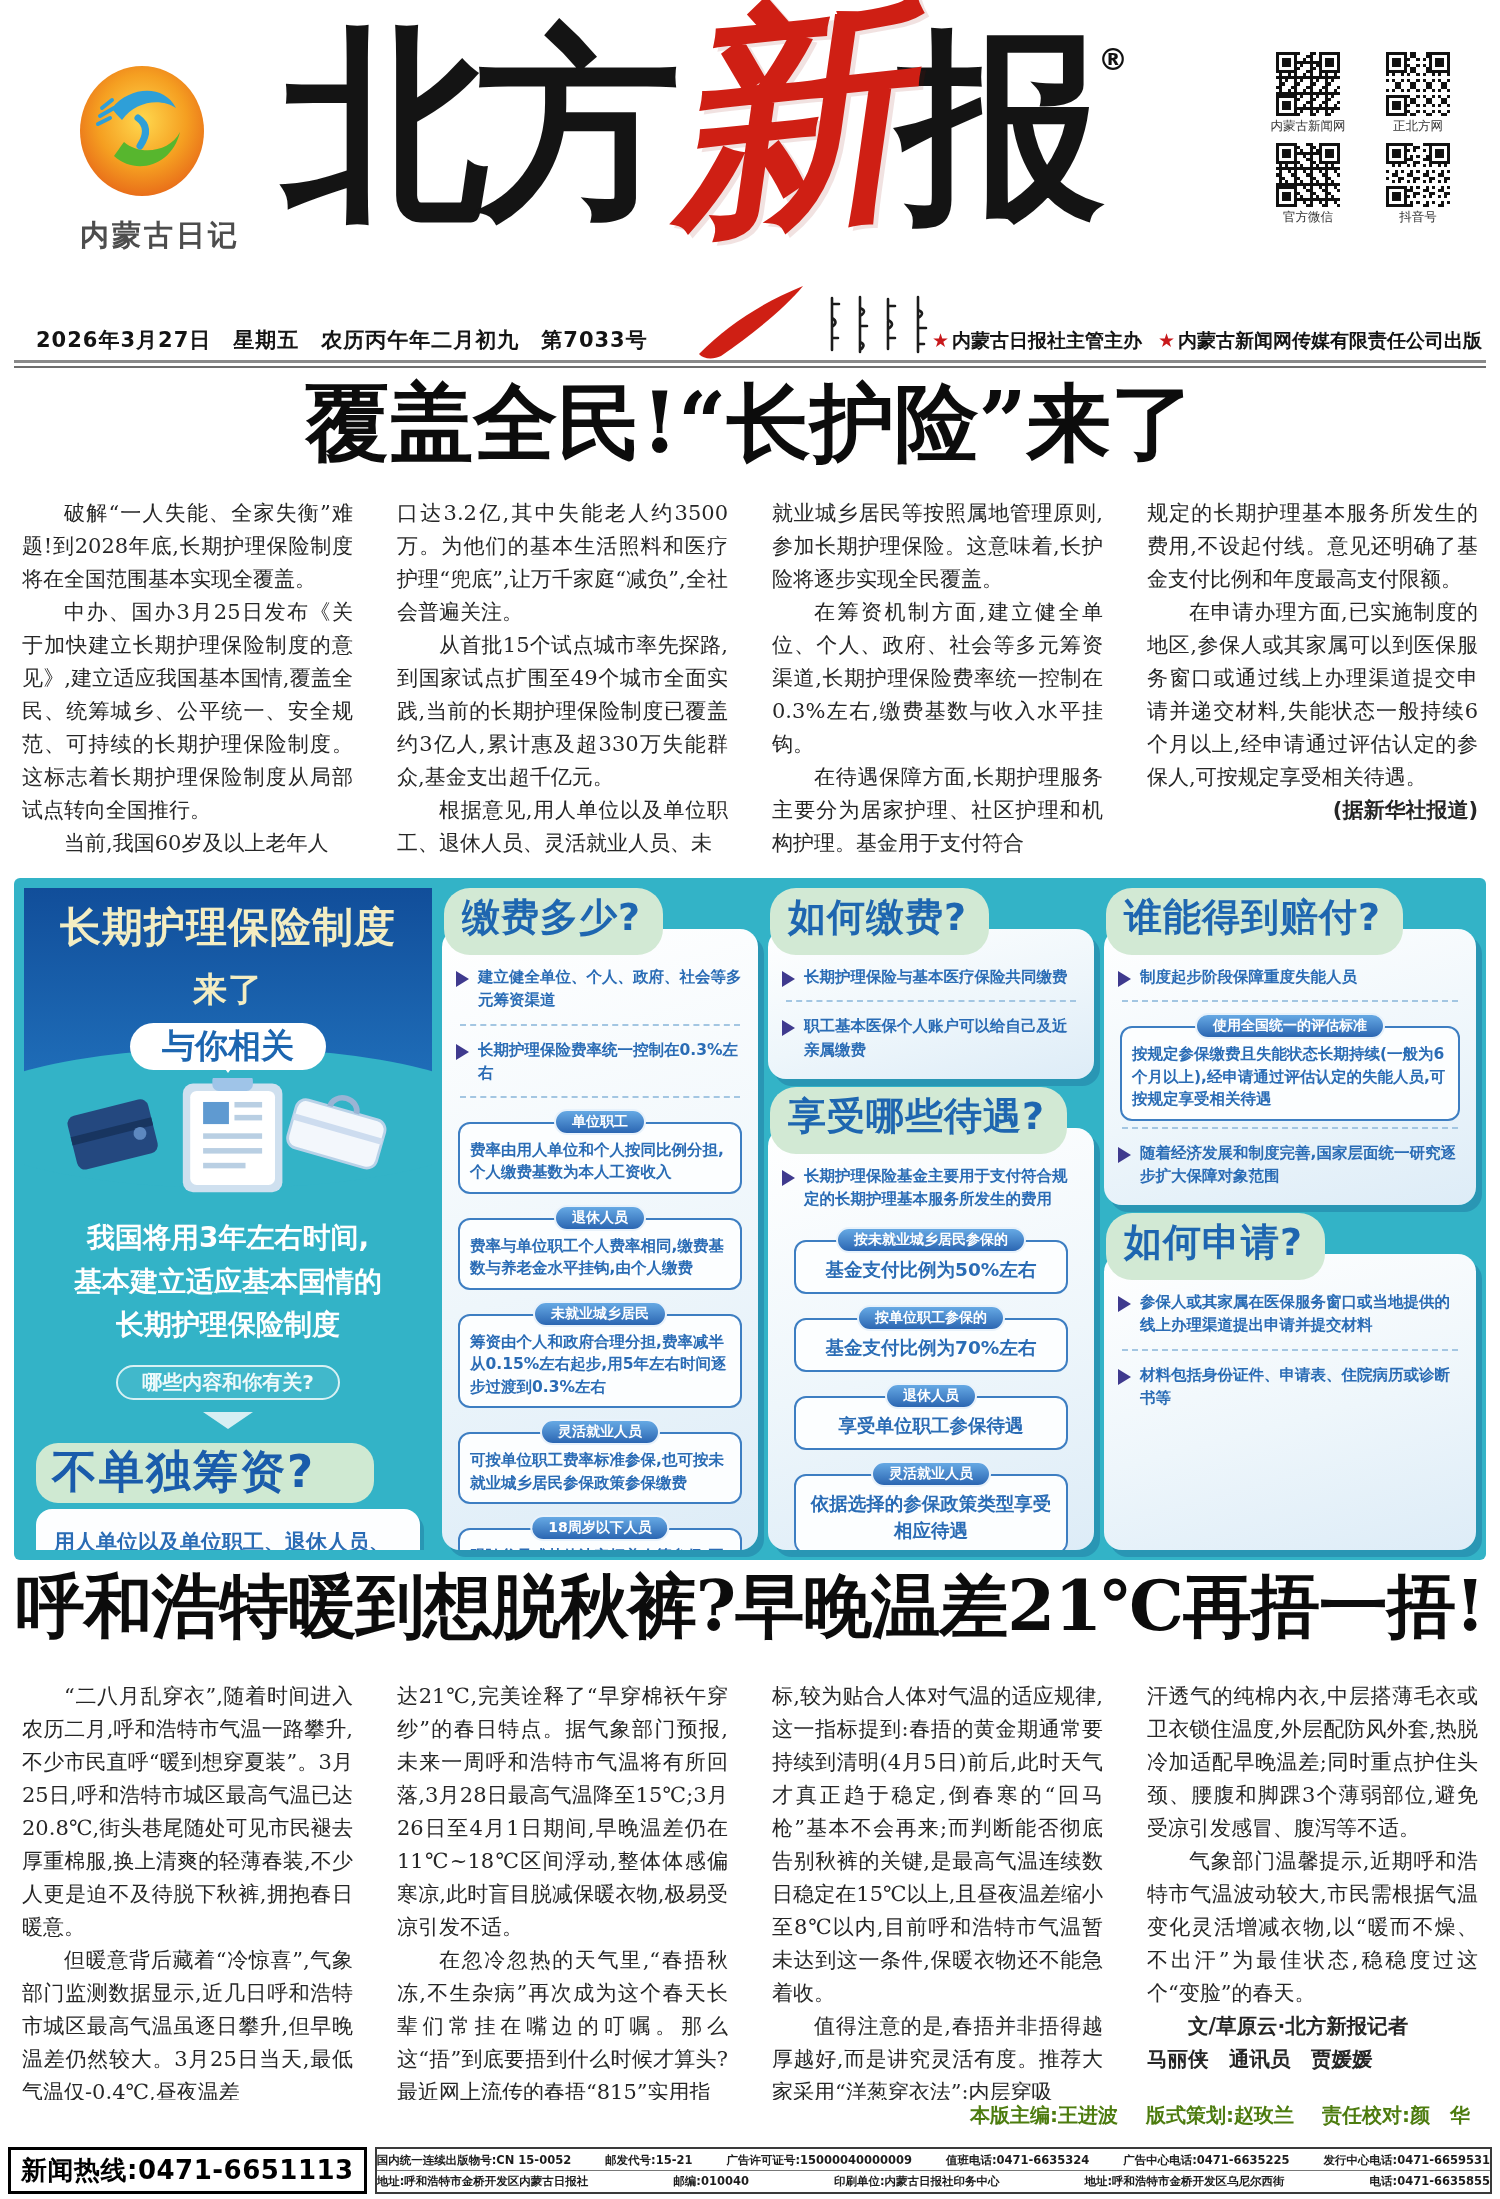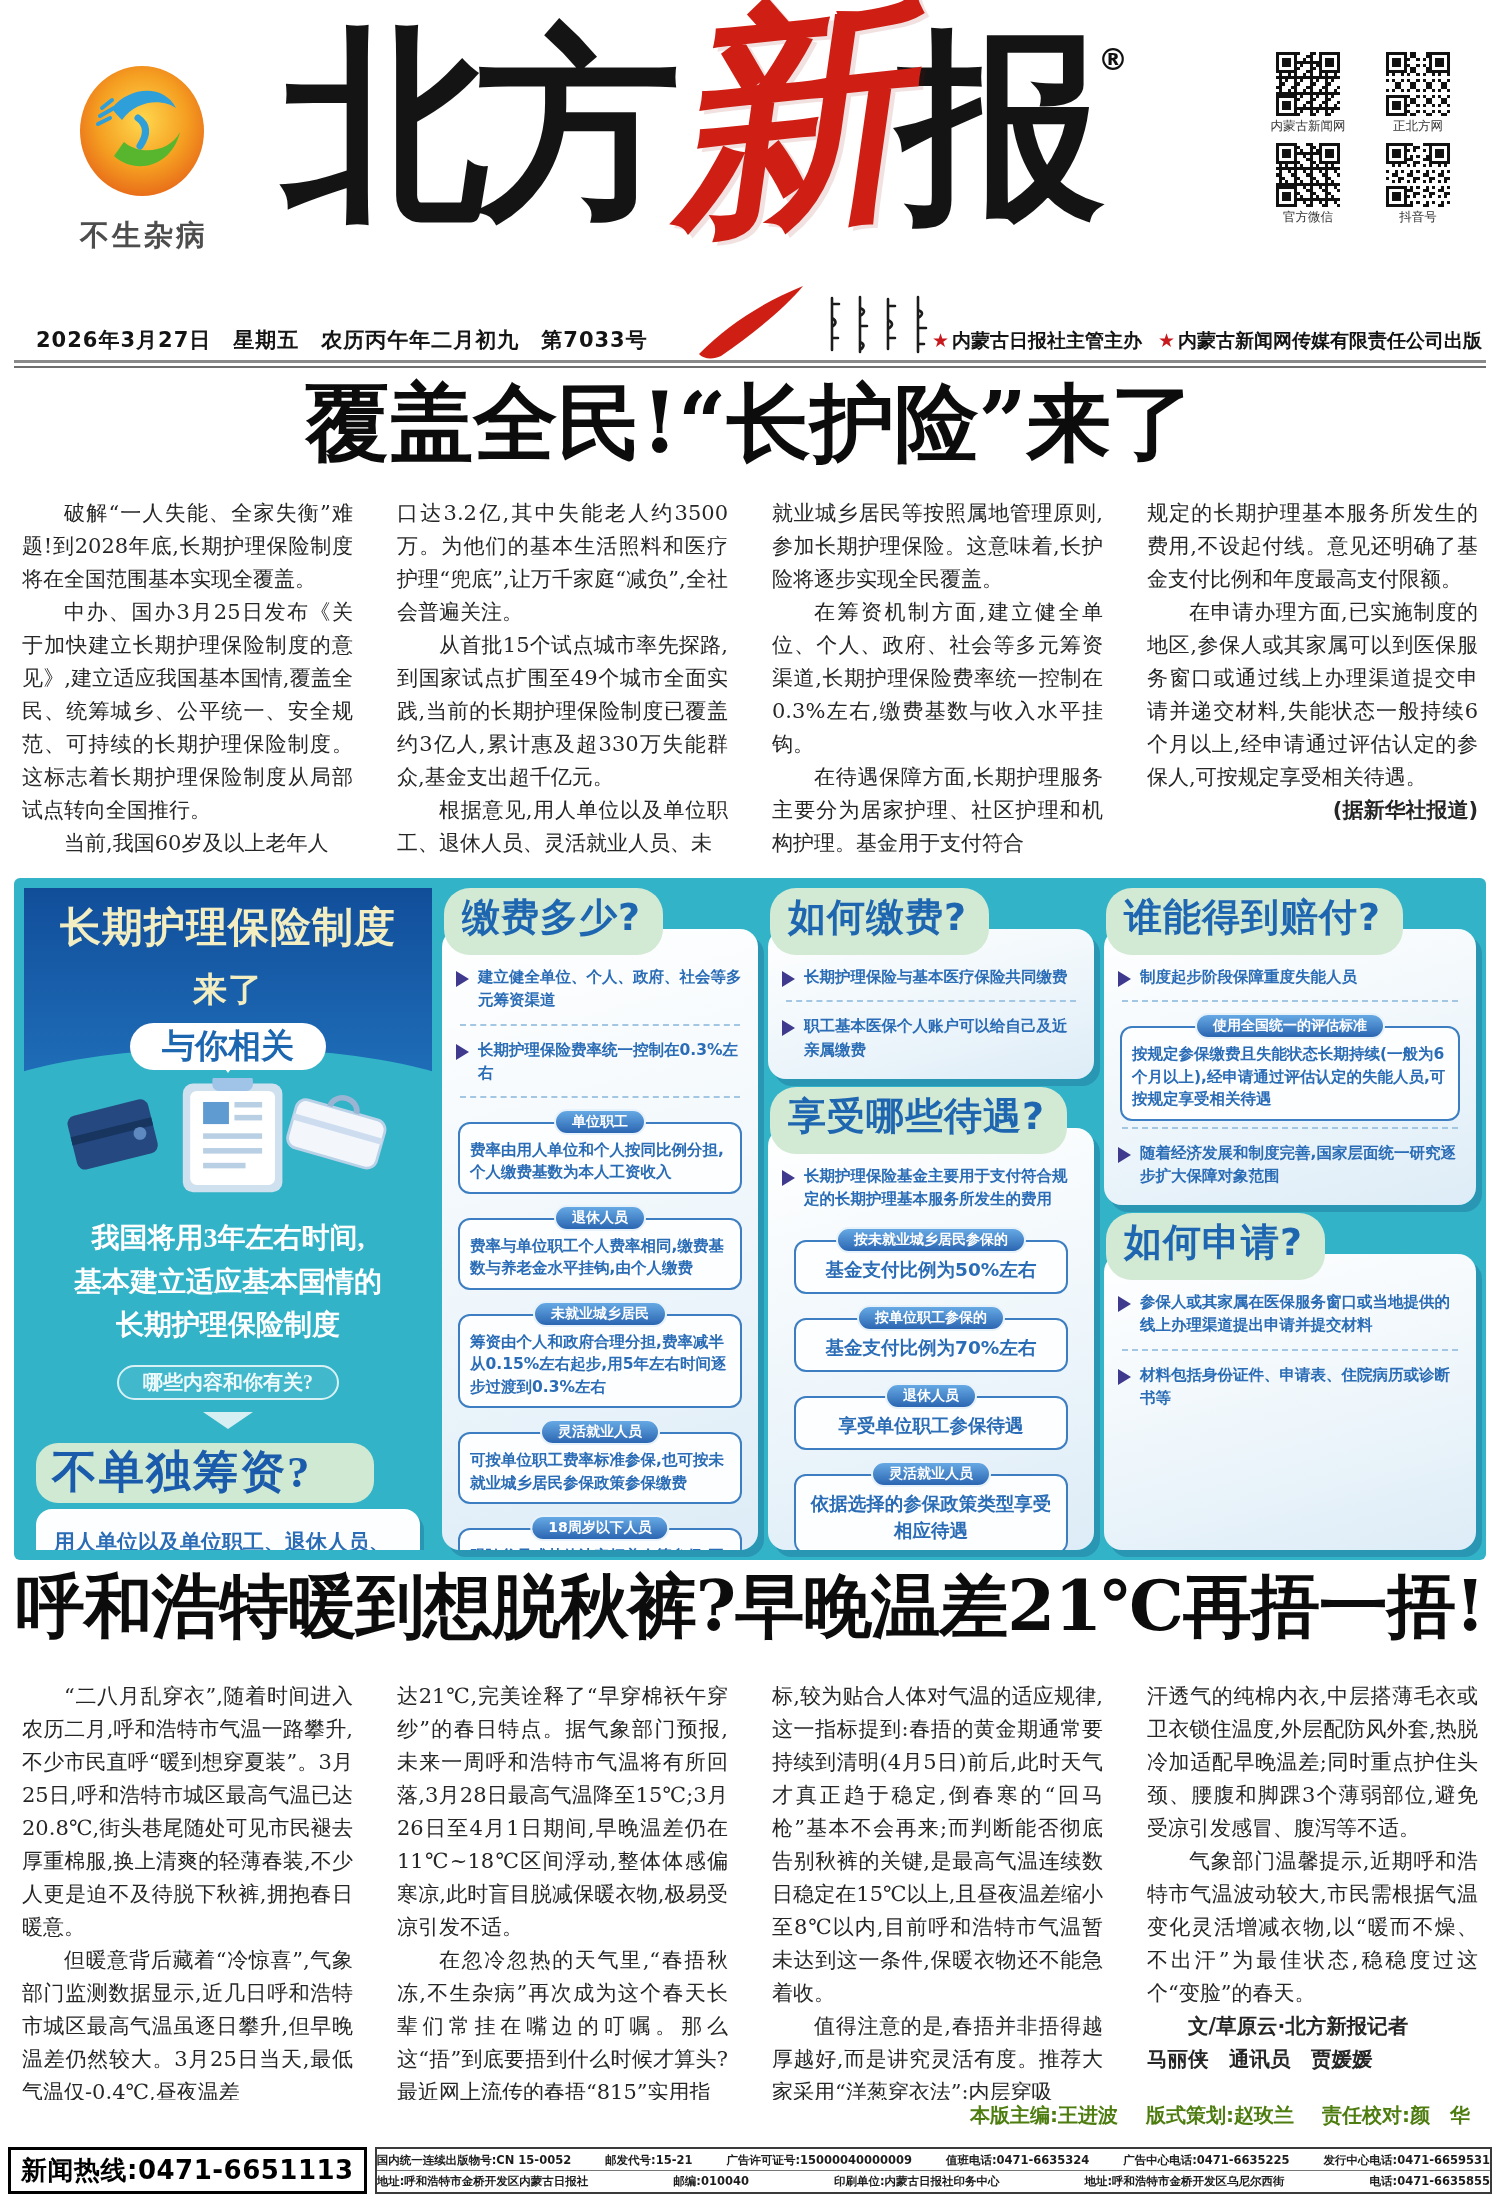--- a/index.html
+++ b/index.html
@@ -63,21 +63,21 @@
   .ig-div{border-top:2px dashed #a3c6e2;margin:6px 6px 8px;}
   .ig-pb{position:relative;border:2.5px solid #3d7ec2;border-radius:12px;background:#fcfeff;margin:24px 4px 6px;padding:15px 10px 8px;}
   .ig-pb .pt{color:#2a6cb5;font-size:15.5px;font-weight:800;line-height:1.45;}
   .ig-pb.center{margin-left:14px;margin-right:14px;}
   .ig-pb.center .pt{text-align:center;font-size:18.5px;}
   .ig-pill{position:absolute;top:-15px;left:50%;transform:translateX(-50%);
            background:linear-gradient(180deg,#66a9e4,#2b66b2);border:2px solid #e8f2fb;color:#fff;
            font-size:14px;font-weight:800;padding:2px 16px;border-radius:999px;white-space:nowrap;}
 
   
-  .p1{position:relative;flex:0 0 408px;overflow:hidden;font-family:Liberation Serif, serif;}
+  .p1{position:relative;flex:0 0 408px;overflow:hidden;}
   .p1-bluebg{position:absolute;top:0;left:0;right:0;height:218px;background:linear-gradient(180deg,#114e9a,#2172bd);}
   .p1-curve{position:absolute;top:160px;left:-70px;right:-70px;height:140px;border-radius:50%;background:#33b3c7;}
   .p1-inner{position:relative;z-index:2;}
   .p1-title{margin-top:12px;text-align:center;color:#f3edc2;font-size:41px;font-weight:900;letter-spacing:1px;}
   .p1-title2{font-size:34px;}
   .p1-tag{position:relative;margin:10px auto 0;width:max-content;background:#fff;color:#1d66b0;
           font-size:33px;font-weight:900;padding:1px 32px;border-radius:999px;}
   .p1-tag::after{content:'';position:absolute;left:50%;bottom:-11px;transform:translateX(-50%);
                  border:8px solid transparent;border-top:11px solid #fff;}
   .p1-illus{margin-top:8px;text-align:center;}
@@ -115,21 +115,21 @@
             <stop offset="100%" stop-color="#e55f17"></stop>
         </radialGradient>
       </defs>
       <ellipse cx="64" cy="67" rx="62" ry="65" fill="url(#lg)"></ellipse>
       <path d="M34,44 C52,22 86,20 98,44 C84,34 58,36 44,56 C40,52 36,48 34,44 Z" fill="#2e9fd8"></path>
       <path d="M22,52 l14,-8 M20,60 l12,-6 M24,44 l10,-8" stroke="#2e9fd8" stroke-width="4" stroke-linecap="round"></path>
       <path d="M36,92 C58,112 94,102 102,68 C92,88 62,92 46,78 C42,83 39,88 36,92 Z" fill="#57b62e"></path>
       <path d="M60,54 q14,10 2,28" stroke="#2e9fd8" stroke-width="7" fill="none" stroke-linecap="round"></path>
     </svg>
   </div>
-  <div class="logo-cap">不生杂病</div>
+  <div class="logo-cap">内蒙古日记</div>
 
   <div class="title-row">
     <span class="t-black">北方</span>
     <span class="t-red">新</span>
     <span class="t-black">报</span>
     <span class="t-reg">®</span>
   </div>
 
   <div class="redtail">
     <svg width="115" height="80" viewBox="0 0 115 80" xmlns="http://www.w3.org/2000/svg">

